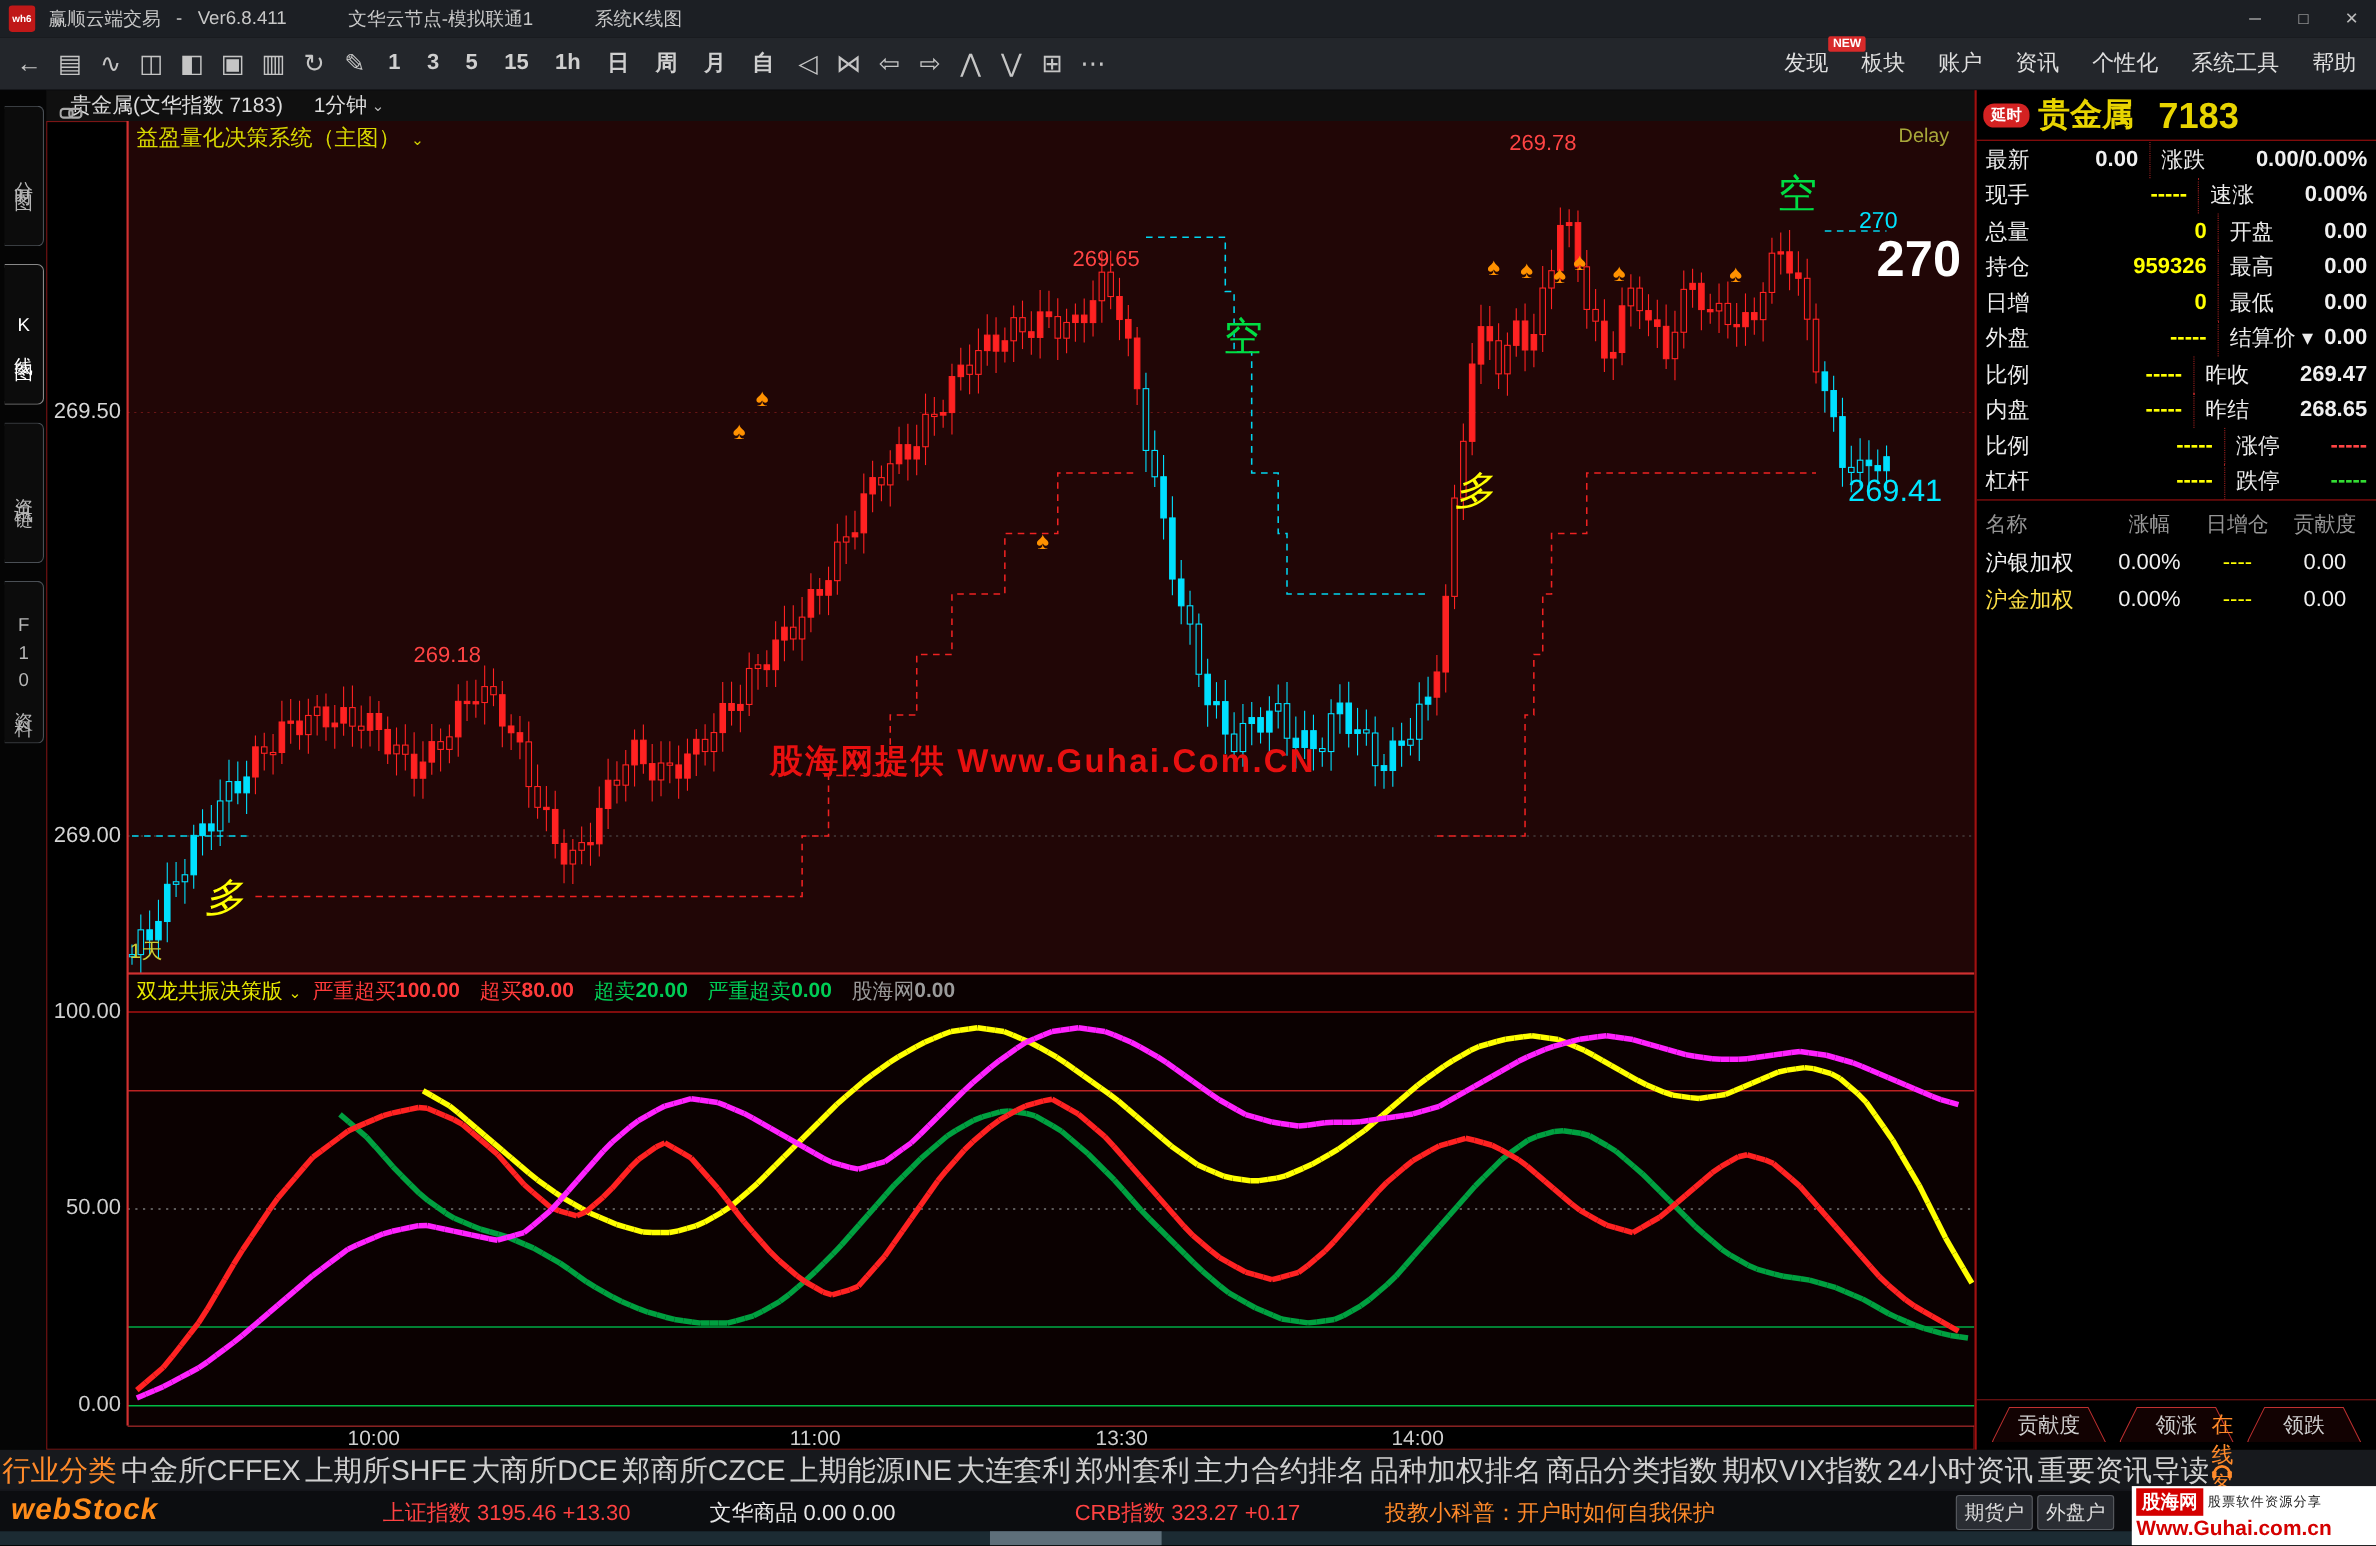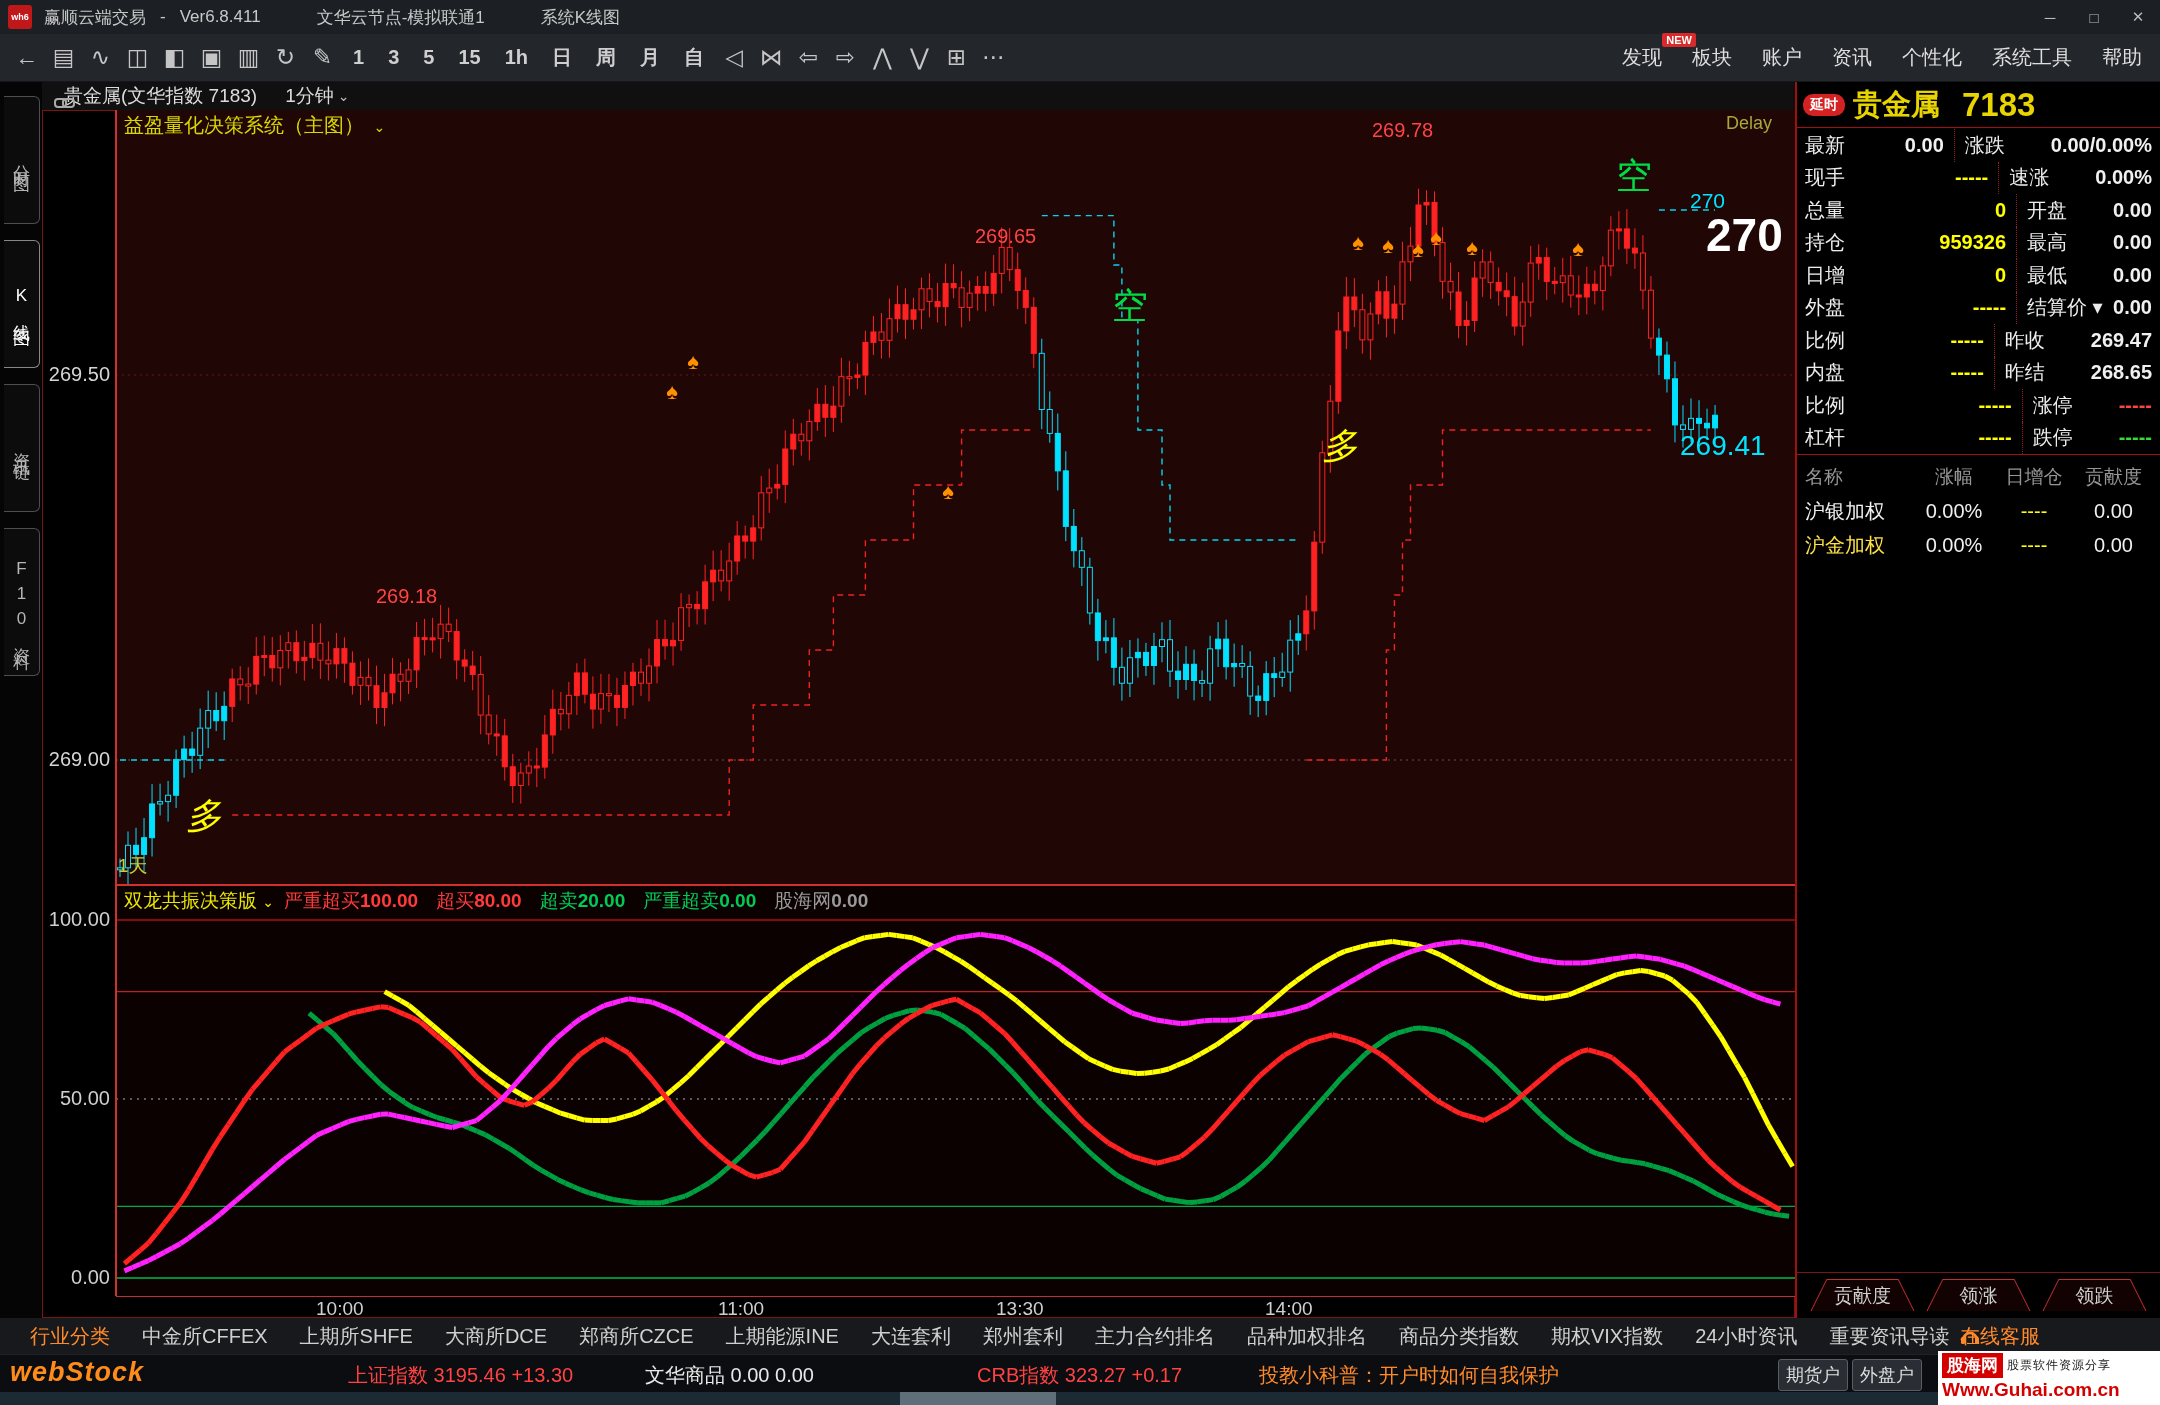--- a/index.html
+++ b/index.html
@@ -59,21 +59,21 @@
   .crow{display:flex;height:34px;align-items:center;font-size:20px;}
   .crow.hdr{color:#969696;font-size:19px;}
   .cc0{width:118px;padding-left:8px;white-space:nowrap;}
   .cc1,.cc2,.cc3{text-align:center;white-space:nowrap;}
   .cc1{width:78px;} .cc2{width:82px;} .cc3{flex:1;padding-right:8px;}
   .ptabs{position:absolute;left:0;top:1190px;width:363px;height:46px;display:flex;justify-content:center;gap:12px;border-top:1px solid #7a1515;padding-top:6px;}
   .ptab-o{width:104px;height:32px;clip-path:polygon(16px 0,calc(100% - 16px) 0,100% 100%,0 100%);background:#c03030;position:relative;}
   .ptab-i{position:absolute;left:1px;top:1px;width:102px;height:31px;clip-path:polygon(15.5px 0,calc(100% - 15.5px) 0,100% 100%,0 100%);background:#120202;color:#cfcfcf;font-size:19px;display:flex;align-items:center;justify-content:center;}
   
   .mtabs{position:absolute;left:0;top:1318px;width:2160px;height:36px;background:#17191d;display:flex;align-items:center;}
-  .mtab{color:#d0d0d0;font-size:20px;margin-left:28px;position:relative;white-space:nowrap;padding:20px 2px;}
+  .mtab{color:#d0d0d0;font-size:26px;position:relative;white-space:nowrap;padding:20px 2px;}
   .mtab.active{color:#ff8a2a;}
   .mtab.active::after{content:"";position:absolute;left:0;right:0;bottom:-3px;height:3px;background:#ff8a2a;}
   .service{margin-left:auto;margin-right:120px;display:flex;align-items:center;color:#ff8a2a;font-size:20px;gap:8px;}
   
   .statusbar{position:absolute;left:0;top:1354px;width:2160px;height:38px;background:#0c0d10;border-top:1px solid #1f2126;}
   .sitem{position:absolute;top:7px;font-size:20px;white-space:nowrap;}
   .weblogo{position:absolute;left:10px;top:2px;font-size:27px;font-weight:bold;color:#ff8c1a;font-style:italic;letter-spacing:1px;}
   .sbtn{position:absolute;top:4px;height:32px;background:#2a2d33;border:1px solid #5a5d63;border-radius:3px;color:#ddd;font-size:18px;display:flex;align-items:center;justify-content:center;width:70px;}
   .guhai{position:absolute;left:1938px;top:1351px;width:222px;height:54px;background:#fff;z-index:5;padding:2px 4px;}
   .guhai-top{display:flex;align-items:center;height:24px;}
@@ -1358,20 +1358,21 @@
     </svg>
   <div class="spine"></div>
   <div class="hline" style="top:884px;border-top-color:#d03030;border-top-width:2px;"></div>
   <div class="hline" style="top:1296px;border-top-color:#c03030;"></div>
 
   <div class="chart-title">
     <span>益盈量化决策系统（主图）</span> <span class="dd" style="color:#d8d800">⌄</span>
   </div>
   <div class="delay">Delay</div>
   <div class="ann" style="left:118px;top:856px;color:#cccc33;font-size:19px;">1天</div>
+  <div class="wmark">股海网提供 Www.Guhai.Com.CN</div>
 
   <div class="indhdr" id="indhdr">
       <div style="color: rgb(232, 232, 0);">双龙共振决策版 <span style="color: rgb(232, 232, 0); font-size: 14px;">⌄</span></div>
       <div style="color: rgb(255, 59, 59);">严重超买</div>
       <div style="color: rgb(255, 59, 59); font-weight: bold; margin-right: 18px;">100.00</div>
       <div style="color: rgb(255, 59, 59);">超买</div>
       <div style="color: rgb(255, 59, 59); font-weight: bold; margin-right: 18px;">80.00</div>
       <div style="color: rgb(0, 204, 85);">超卖</div>
       <div style="color: rgb(0, 204, 85); font-weight: bold; margin-right: 18px;">20.00</div>
       <div style="color: rgb(0, 204, 85);">严重超卖</div>

